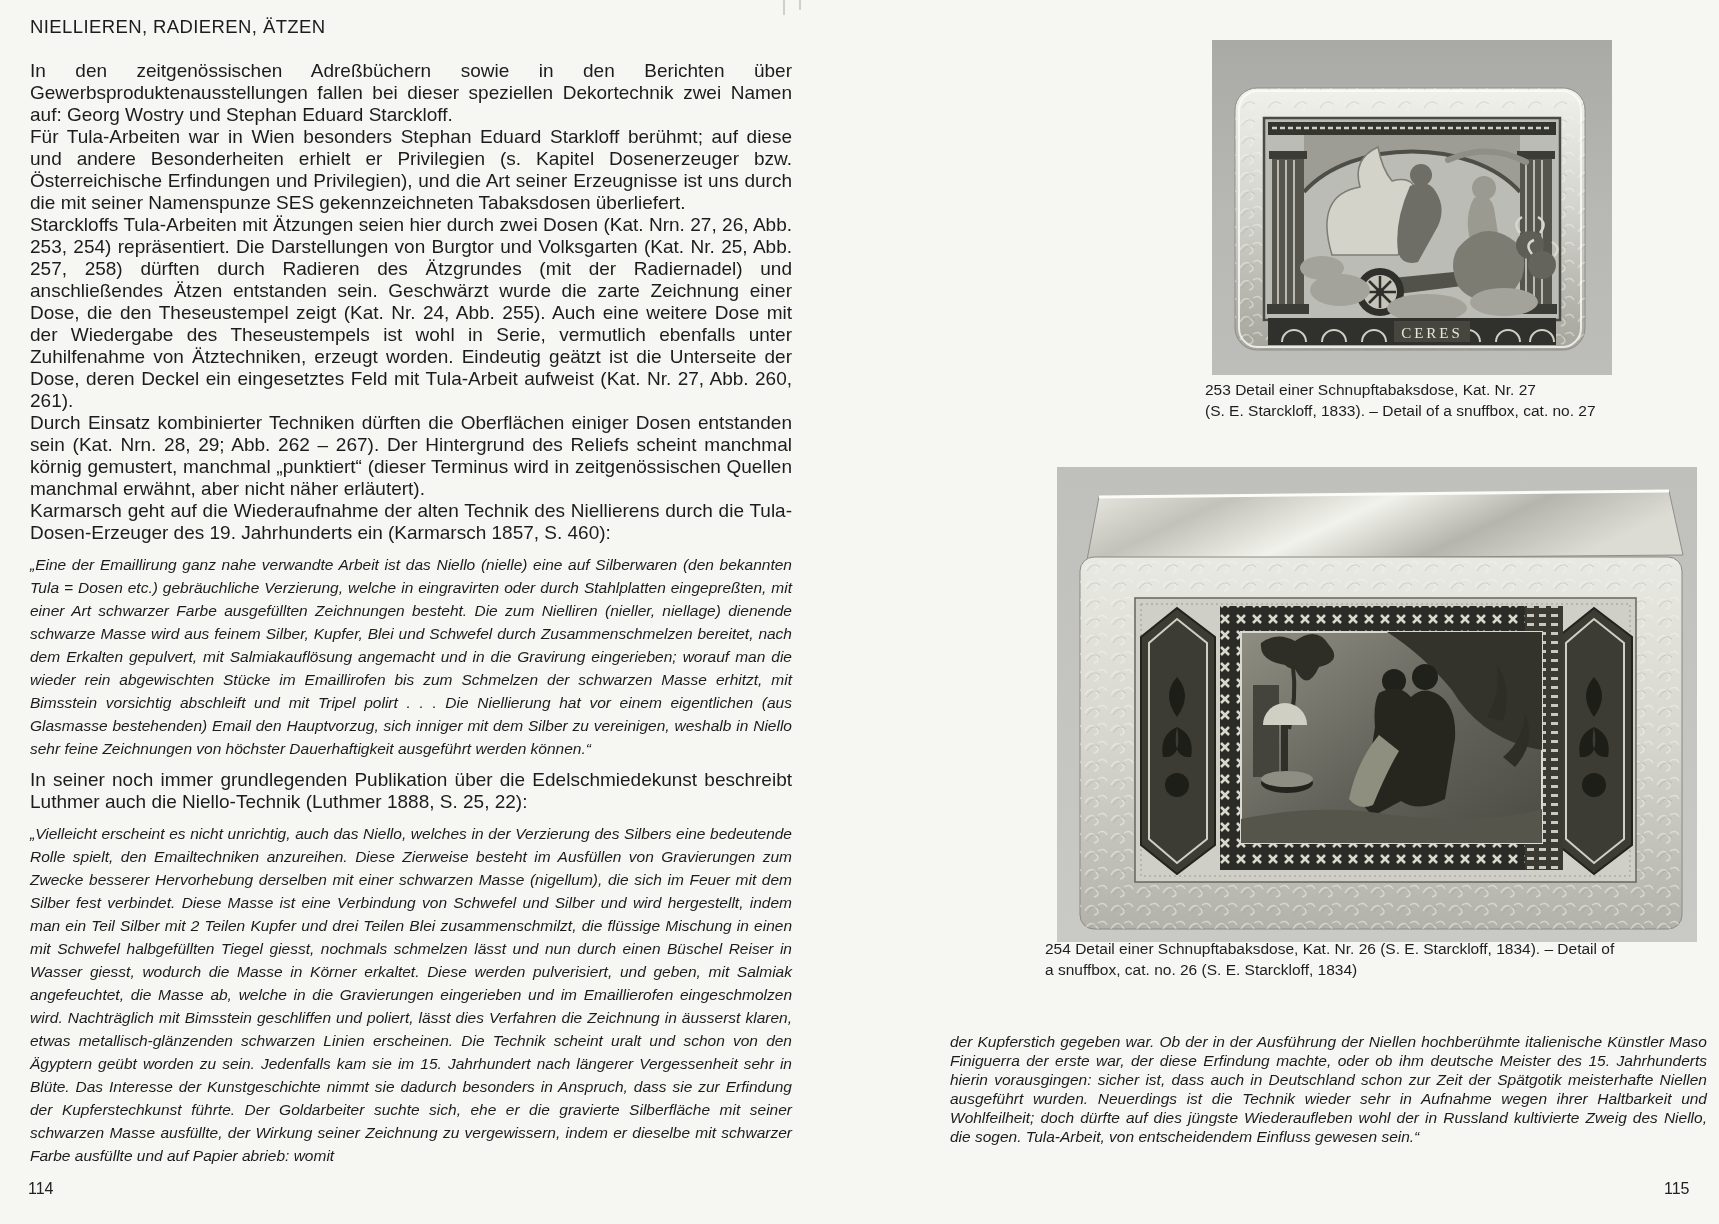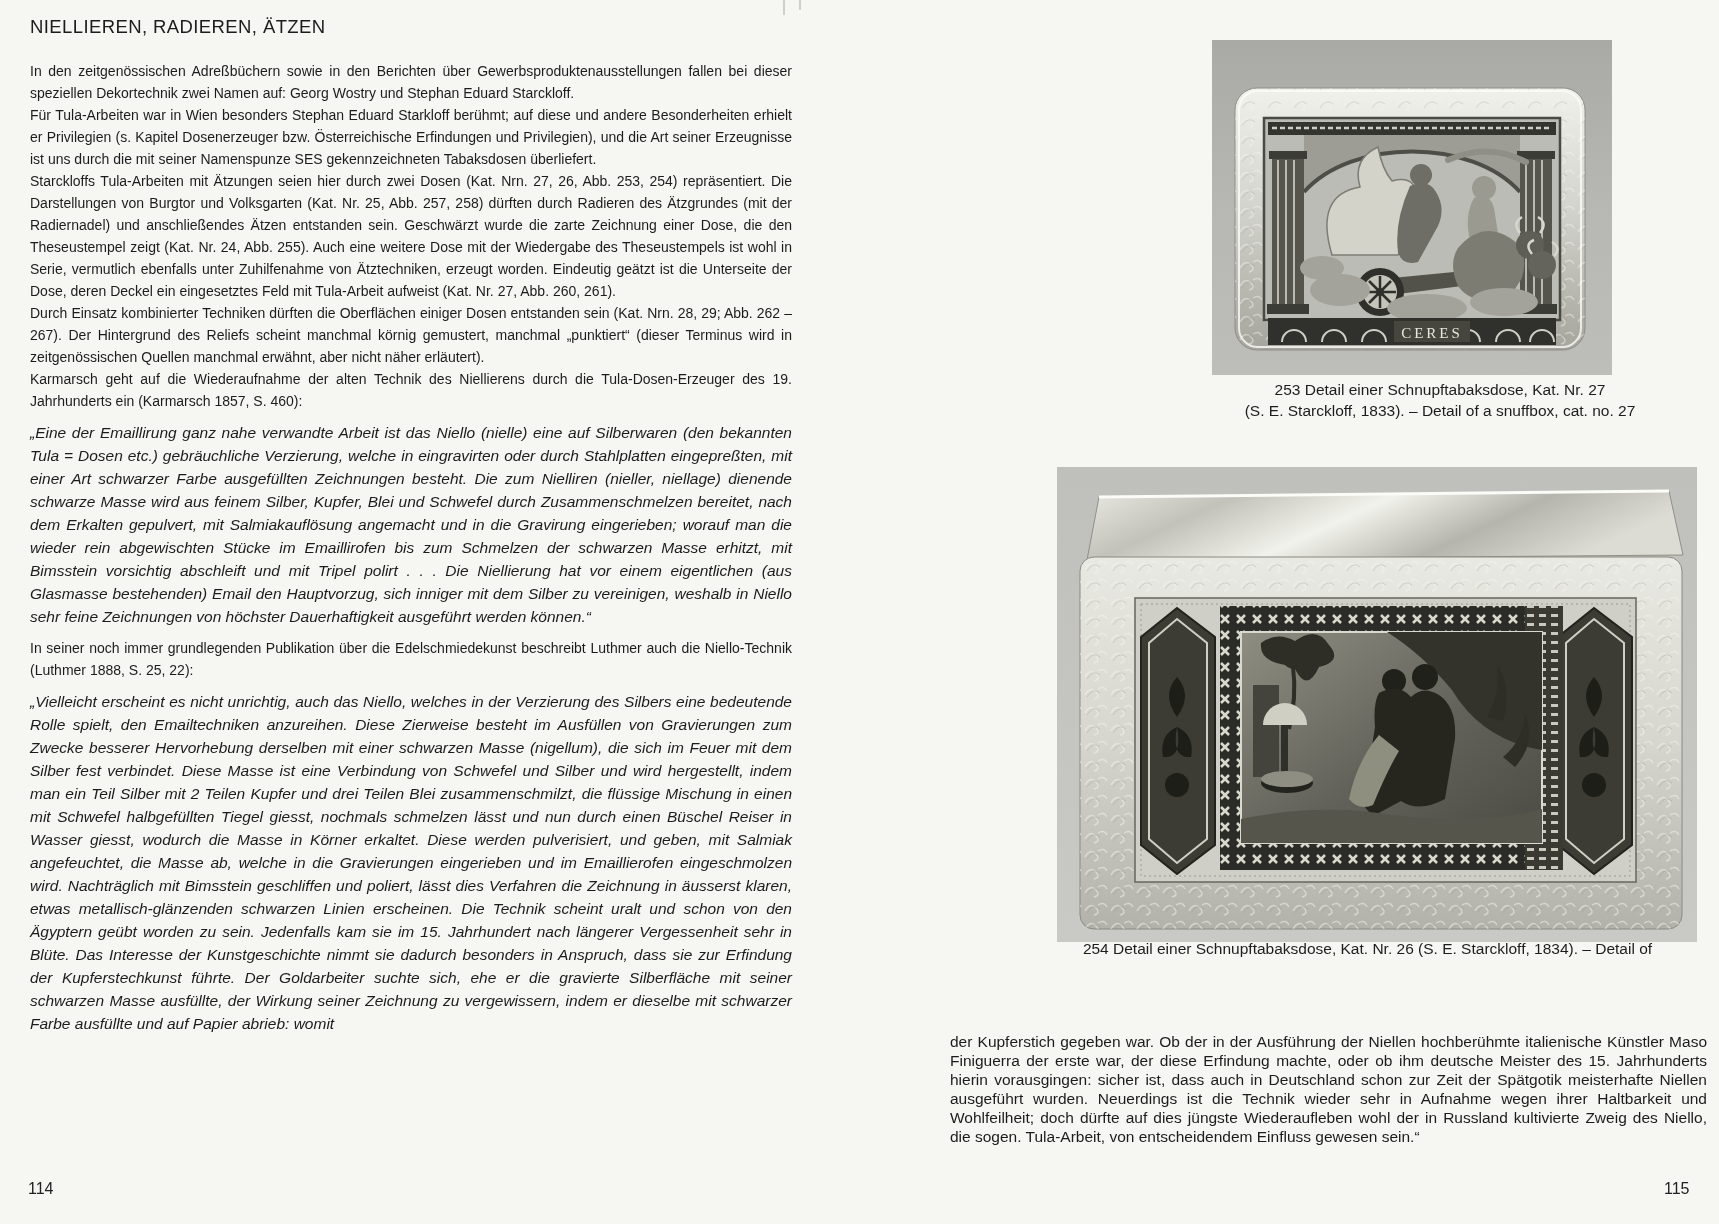--- a/index.html
+++ b/index.html
@@ -10,43 +10,43 @@
     color:#1c1c1c;
     -webkit-font-smoothing:antialiased;
   }
   .page-left-col{
     position:absolute;left:30px;top:16px;width:762px;
   }
   h1.chapter{
     font-size:18.5px;font-weight:400;letter-spacing:.4px;margin:0 0 22px 0;
   }
   p.body{
-    font-size:14px;line-height:22px;text-align:justify;margin:0;
+    font-size:19px;line-height:22px;text-align:justify;margin:0;
   }
   p.quote{
     font-size:15.5px;line-height:23px;font-style:italic;text-align:justify;
     margin:9px 0 9px 0;
   }
   .pagenum{
     position:absolute;font-size:16px;color:#222;
   }
   .pagenum-left{left:28px;top:1180px;}
   .pagenum-right{left:1664px;top:1180px;}
   figure{margin:0;padding:12px;position:absolute;}
   .fig253{left:1200px;top:28px;width:400px;height:335px;}
   .fig254{left:1045px;top:455px;width:640px;height:475px;}
   .caption{
-    position:absolute;font-size:15.5px;line-height:21px;color:#1d1d1d;text-align:center;
+    position:absolute;font-size:15.5px;line-height:21px;color:#1d1d1d;
   }
   .cap253{left:1205px;top:379px;width:470px;}
   .cap254{left:1045px;top:938px;width:645px;}
   .caption span{display:block;}
   .quote-cont{
     position:absolute;left:950px;top:1016px;width:757px;
-    font-size:15.5px;line-height:19px;text-align:justify;
+    font-size:15.5px;line-height:19px;font-style:italic;text-align:justify;
   }
   .gutter-marks{
     position:absolute;left:781px;top:0;width:24px;height:16px;
   }
   .gutter-marks i{
     position:absolute;top:0;width:2px;background:#cfcfcb;display:block;
   }
   .gutter-marks i:first-child{left:2px;height:15px;}
   .gutter-marks i:last-child{left:18px;height:10px;}
   svg{display:block;}
@@ -271,15 +271,16 @@
         </g>
         <path d="M430 250 q14 -24 10 -52 q16 22 6 56 Z M446 290 q20 -16 22 -44 q12 30 -10 54 Z" fill="#2e2e27"></path>
         <path d="M184 352 q80 -16 150 -4 q90 10 151 -6 l0 34 l-301 0 Z" fill="#55554b"></path>
       </g>
     </g>
   </svg>
 </figure>
 
 <figcaption class="caption cap254">
   <span>254   Detail einer Schnupftabaksdose, Kat. Nr. 26 (S. E. Starckloff, 1834). – Detail of</span>
+  <span>a snuffbox, cat. no. 26 (S. E. Starckloff, 1834)</span>
 </figcaption>
 
 <p class="quote-cont">der Kupferstich gegeben war. Ob der in der Ausführung der Niellen hochberühmte italienische Künstler Maso Finiguerra der erste war, der diese Erfindung machte, oder ob ihm deutsche Meister des 15. Jahrhunderts hierin vorausgingen: sicher ist, dass auch in Deutschland schon zur Zeit der Spätgotik meisterhafte Niellen ausgeführt wurden. Neuerdings ist die Technik wieder sehr in Aufnahme wegen ihrer Haltbarkeit und Wohlfeilheit; doch dürfte auf dies jüngste Wiederaufleben wohl der in Russland kultivierte Zweig des Niello, die sogen. Tula-Arbeit, von entscheidendem Einfluss gewesen sein.“</p>
 
 </body></html>

